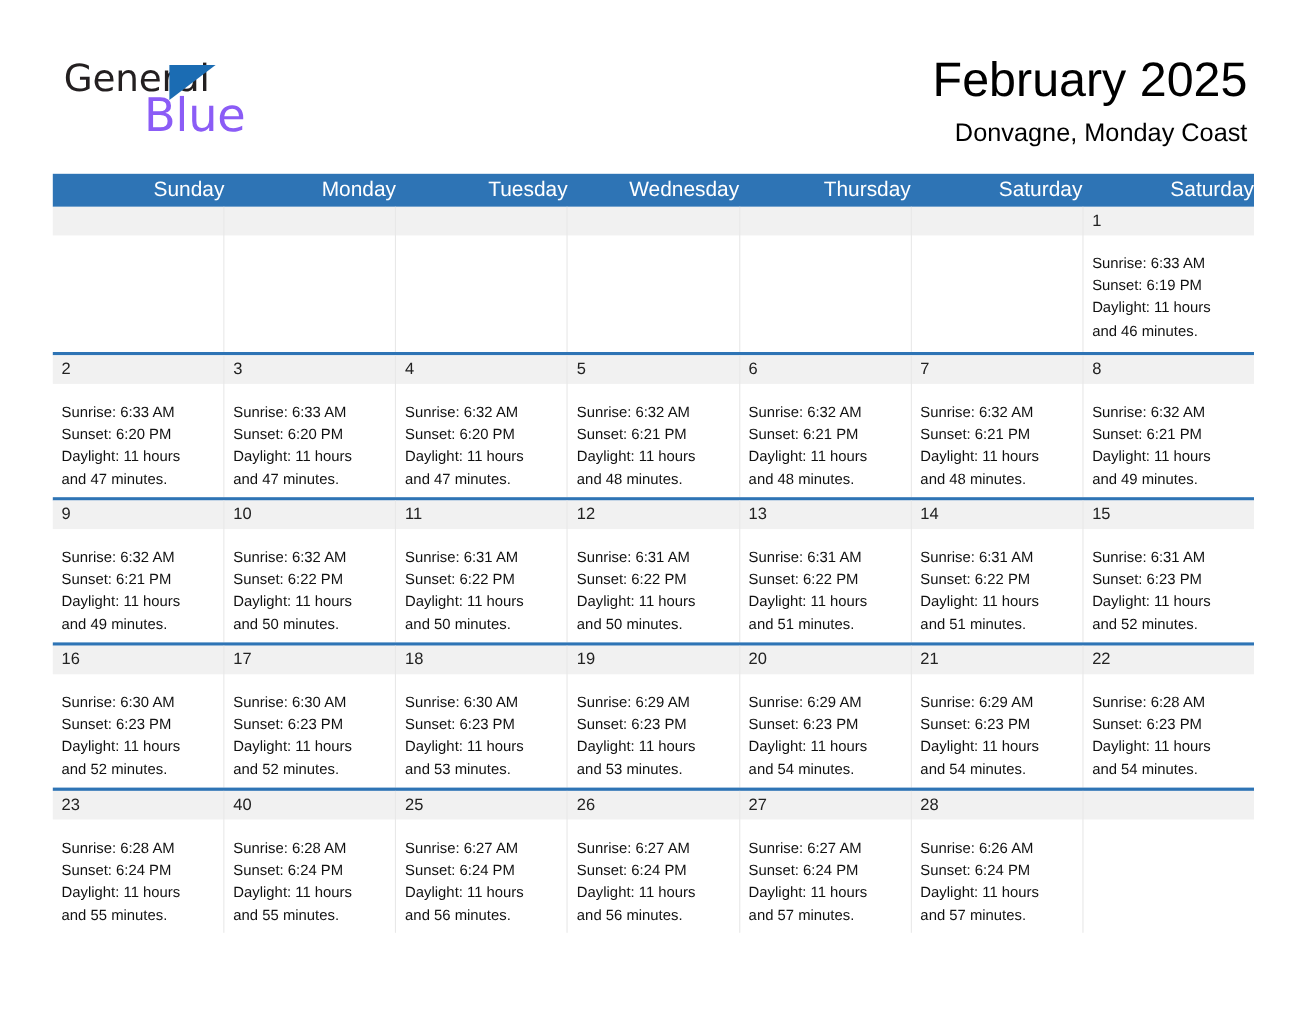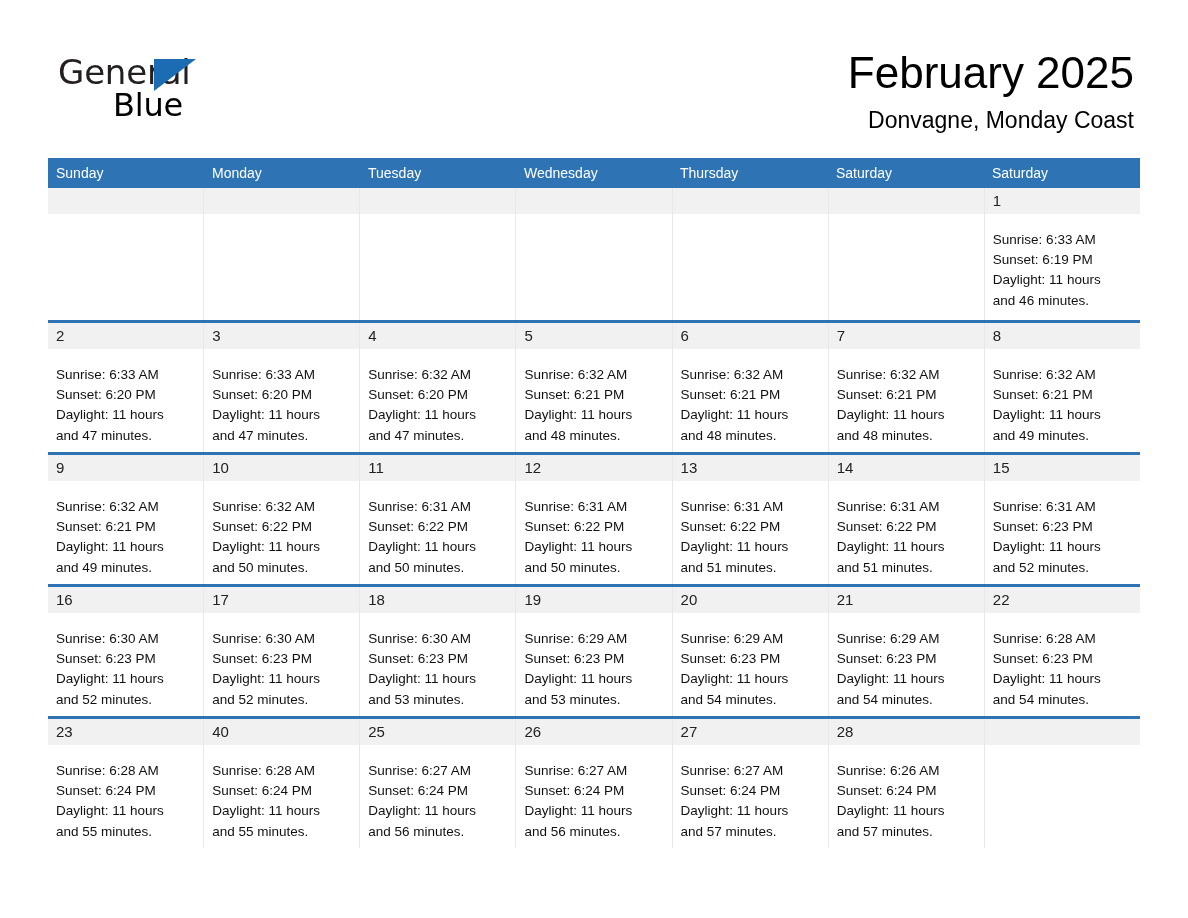--- a/index.html
+++ b/index.html
@@ -52,26 +52,26 @@
     position: absolute;
     left: 96px;
     top: 7px;
     width: 0;
     height: 0;
     border-left: 42px solid #1b6cb3;
     border-bottom: 32px solid transparent;
   }
   .logo-blue {
     position: absolute;
-    left: 55px;
+    left: 73px;
     top: 33px;
-    font-size: 32px;
+    font-size: 42px;
     line-height: 40px;
     letter-spacing: -0.2px;
-    color: #000000;
+    color: #8b5cf6;
     font-family: "DejaVu Sans", sans-serif;
     font-weight: 400;
   }
 
   .title-block {
     position: absolute;
     right: 54px;
     top: 46px;
     text-align: right;
   }
@@ -102,25 +102,26 @@
   }
   .weekday-row {
     display: flex;
     background: #2e74b5;
     height: 30px;
   }
   .weekday {
     flex: 1 1 0;
     box-sizing: border-box;
     color: #ffffff;
-    font-size: 14px;
+    font-size: 19px;
     line-height: 30px;
     padding-left: 8px;
     white-space: nowrap;
     font-family: "Liberation Sans", sans-serif;
+    text-align: right;
   }
 
   .week-row {
     position: relative;
     display: flex;
     border-top: 3px solid #2e74b5;
     height: 132px;
     box-sizing: border-box;
   }
   .week-row.first {

